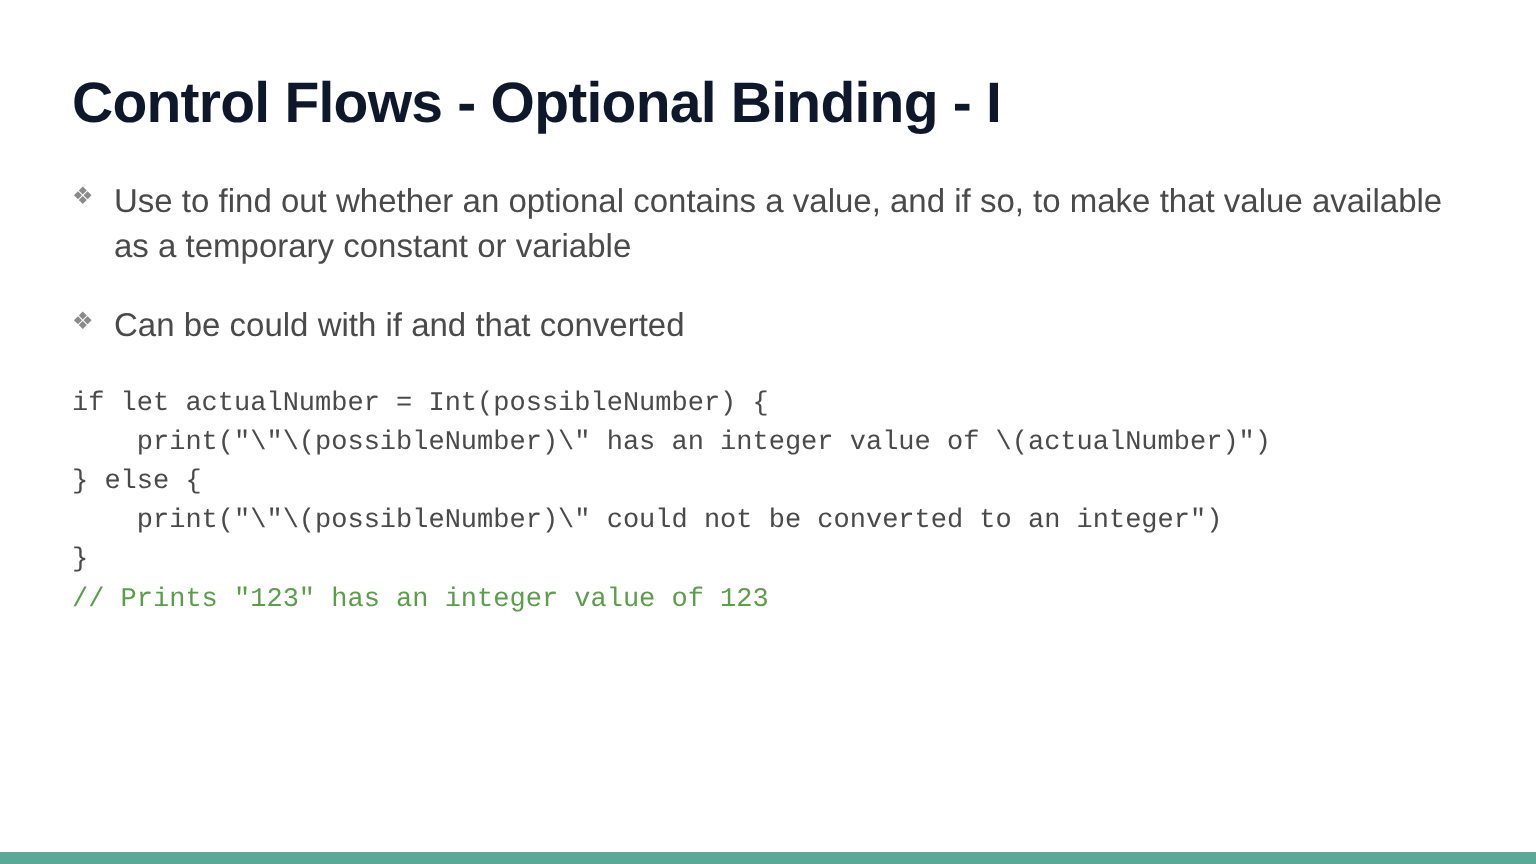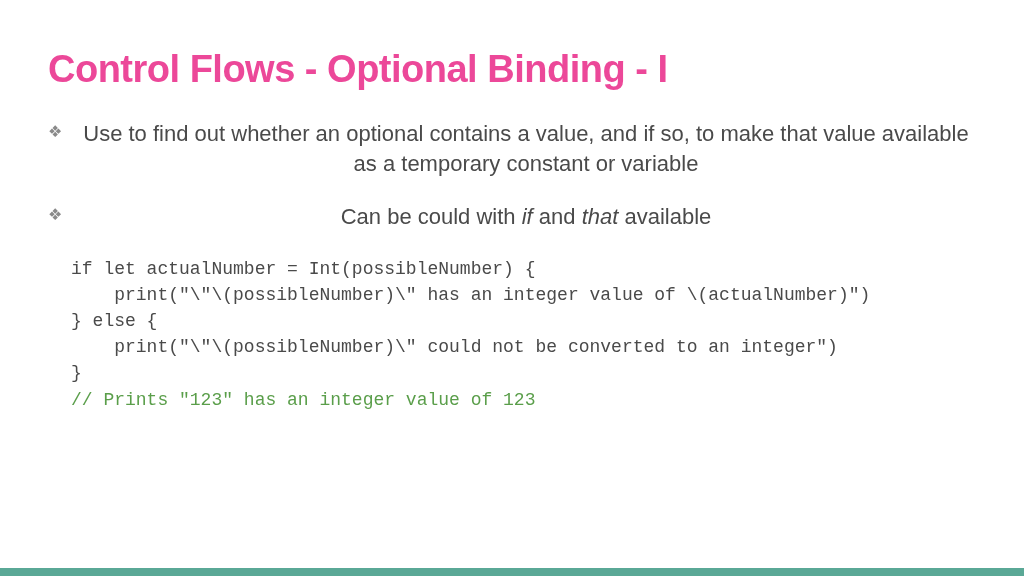--- a/index.html
+++ b/index.html
@@ -14,57 +14,54 @@
       font-family: "Segoe UI", Arial, sans-serif;
       position: relative;
       overflow: hidden;
     }
     .slide {
       padding: 48px 48px 0 48px;
     }
     .title {
       font-size: 38px;
       font-weight: 700;
-      color: #ec4899;
+      color: #0f172a;
       margin-bottom: 28px;
       letter-spacing: -0.5px;
       font-family: "Segoe UI", "Helvetica Neue", Arial, sans-serif;
     }
     .bullets {
       list-style: none;
       margin-bottom: 24px;
-      text-align: center;
     }
     .bullets li {
       position: relative;
       padding-left: 28px;
       font-size: 22px;
       color: #4a4a4a;
       line-height: 1.35;
       margin-bottom: 24px;
     }
     .bullets li::before {
       content: "❖";
       position: absolute;
       left: 0;
       top: 2px;
       color: #8a8a8a;
       font-size: 16px;
     }
     .italic {
-      font-style: italic;
     }
     .code-block {
       font-family: "Courier New", Courier, monospace;
       font-size: 18px;
       color: #4a4a4a;
       line-height: 1.45;
       white-space: pre;
       margin-top: 4px;
-      margin-left: 23px;
     }
     .code-comment {
       color: #5a9e4a;
     }
     .footer-bar {
       position: absolute;
       bottom: 0;
       left: 0;
       width: 100%;
       height: 8px;
@@ -75,21 +72,21 @@
 <body>
 
 <div class="slide">
   <h1 class="title">Control Flows - Optional Binding - I</h1>
 
   <ul class="bullets">
     <li>
       <span>Use to find out whether an optional contains a value, and if so, to make that value available as a temporary constant or variable</span>
     </li>
     <li>
-      <span>Can be could with </span><span class="italic">if</span><span> and </span><span class="italic">that</span><span> available</span>
+      <span>Can be could with </span><span class="italic">if</span><span> and </span><span class="italic">that</span><span> converted</span>
     </li>
   </ul>
 
   <div class="code-block"><span>if let actualNumber = Int(possibleNumber) {</span>
 <span>    print("\"\(possibleNumber)\" has an integer value of \(actualNumber)")</span>
 <span>} else {</span>
 <span>    print("\"\(possibleNumber)\" could not be converted to an integer")</span>
 <span>}</span>
 <span class="code-comment">// Prints "123" has an integer value of 123</span></div>
 </div>

